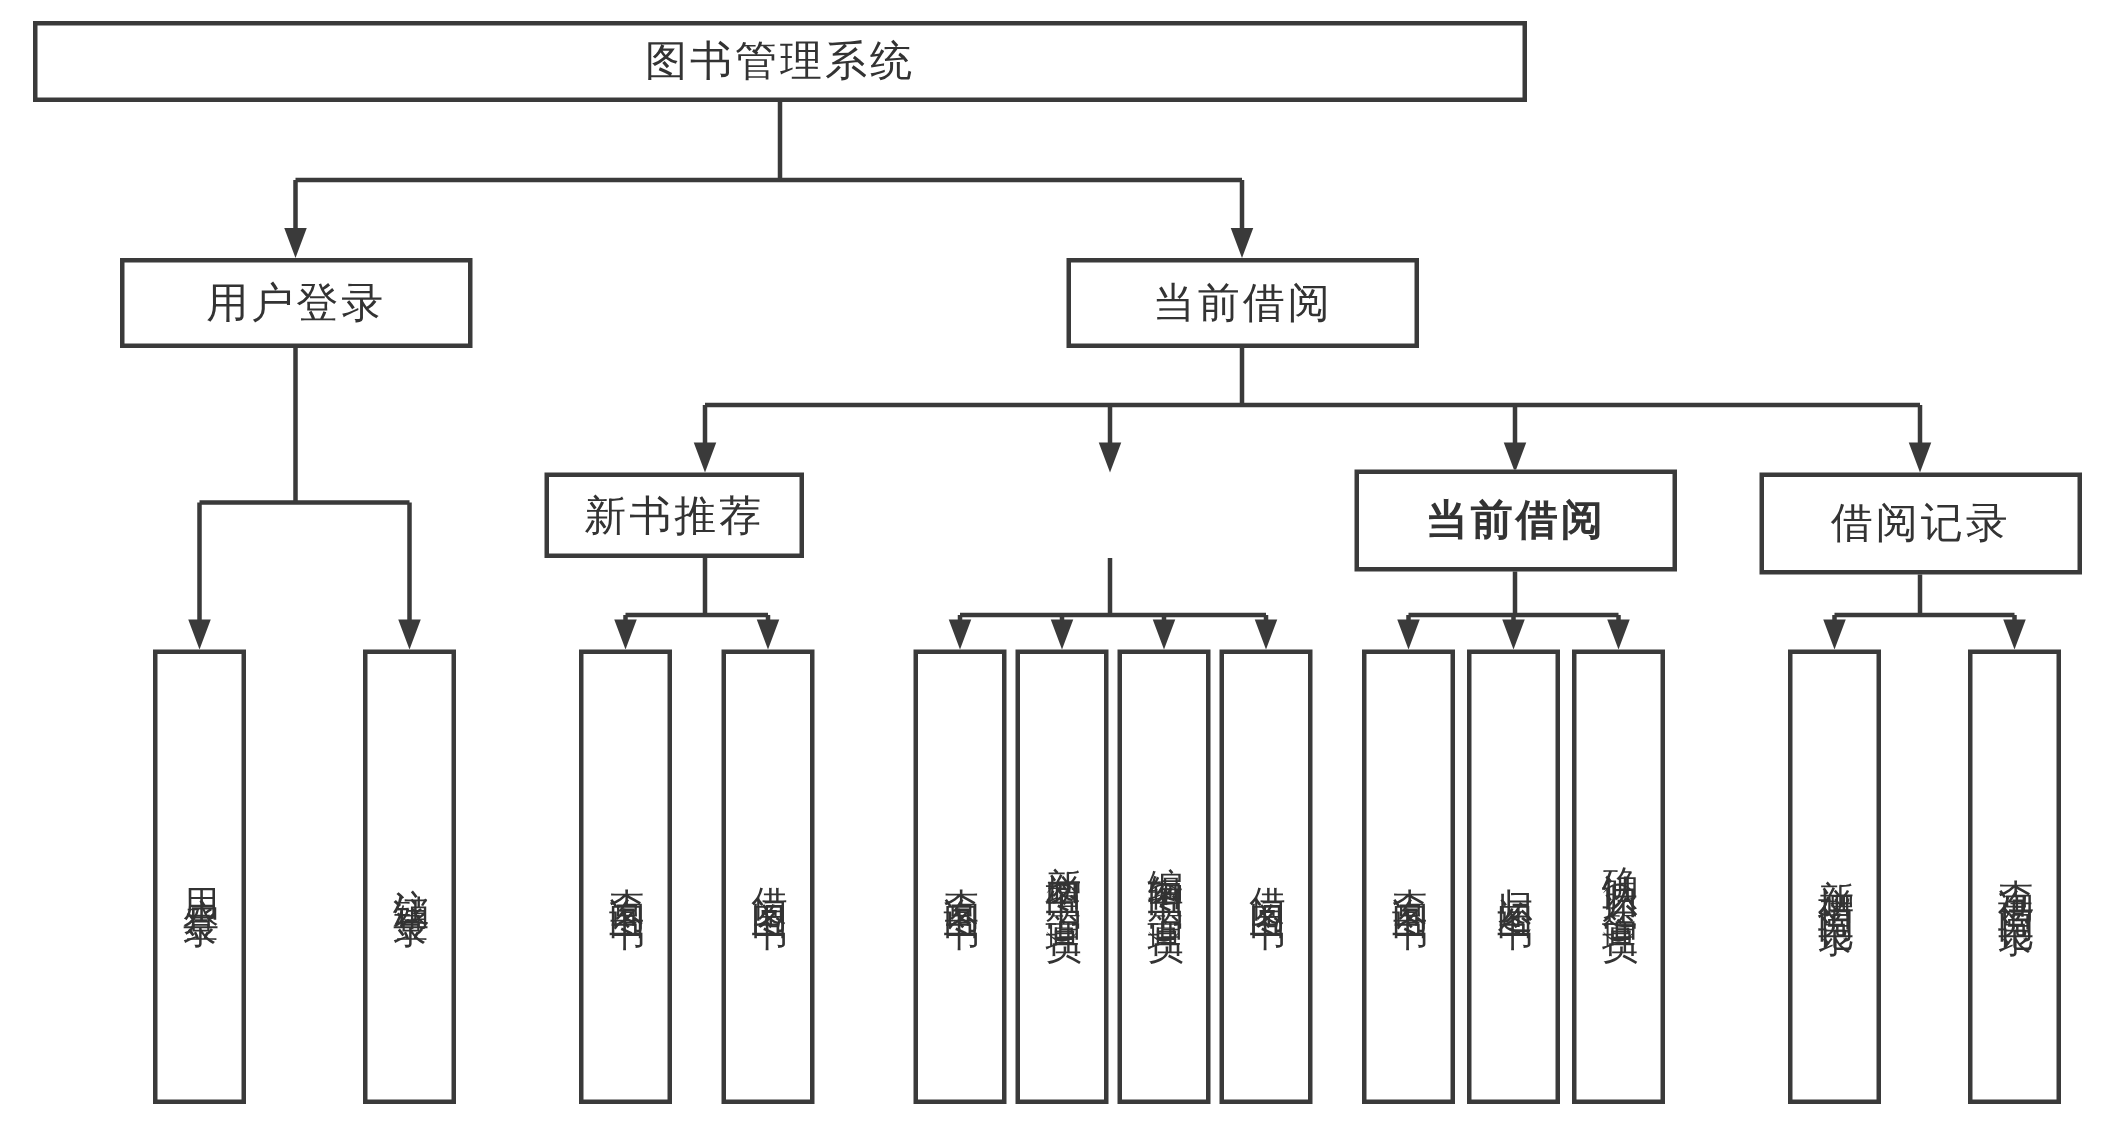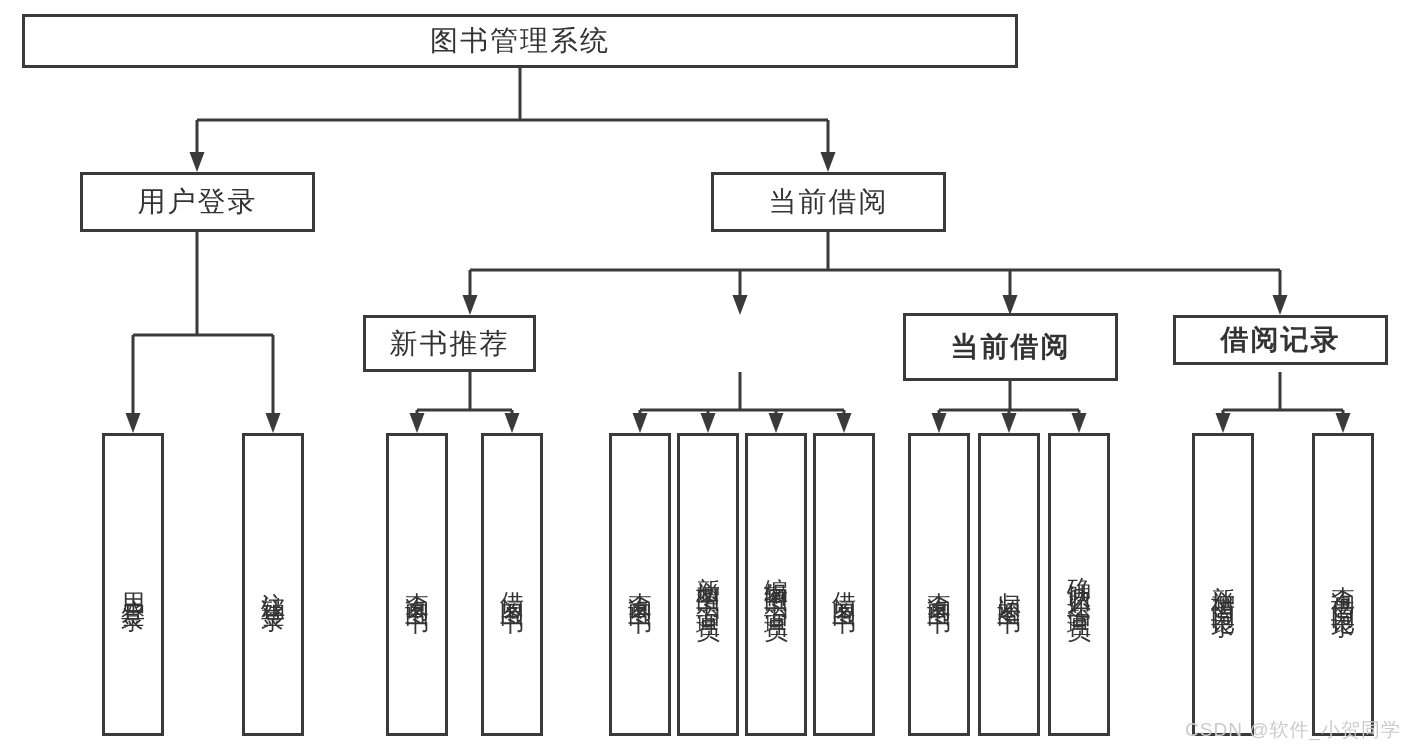--- a/index.html
+++ b/index.html
@@ -116,21 +116,21 @@
   <div class="box" style="left:711px; top:172px; width:235px; height:60px;">
     <span class="hlabel">当前借阅</span>
   </div>
 
   <div class="box" style="left:363px; top:315px; width:173px; height:57px;">
     <span class="hlabel">新书推荐</span>
   </div>
   <div class="box" style="left:903px; top:313px; width:215px; height:68px;font-weight:bold;">
     <span class="hlabel">当前借阅</span>
   </div>
-  <div class="box" style="left:1173px; top:315px; width:215px; height:50px;font-weight:bold;">
+  <div class="box" style="left:1173px; top:315px; width:215px; height:68px;">
     <span class="hlabel">借阅记录</span>
   </div>
 
   <div class="box vleaf" style="left:102px; top:433px; width:62px; height:303px;">
     <span class="vlabel">用户登录</span>
   </div>
   <div class="box vleaf" style="left:242px; top:433px; width:62px; height:303px;">
     <span class="vlabel">注销登录</span>
   </div>
 
@@ -164,15 +164,14 @@
     <span class="vlabel">确认归还（管理员）</span>
   </div>
 
   <div class="box vleaf" style="left:1192px; top:433px; width:62px; height:303px;">
     <span class="vlabel">新增借阅记录</span>
   </div>
   <div class="box vleaf" style="left:1312px; top:433px; width:62px; height:303px;">
     <span class="vlabel">查询借阅记录</span>
   </div>
 
-  <div class="watermark">CSDN @软件_小贺同学</div>
 
 </div>
 
 </body></html>

